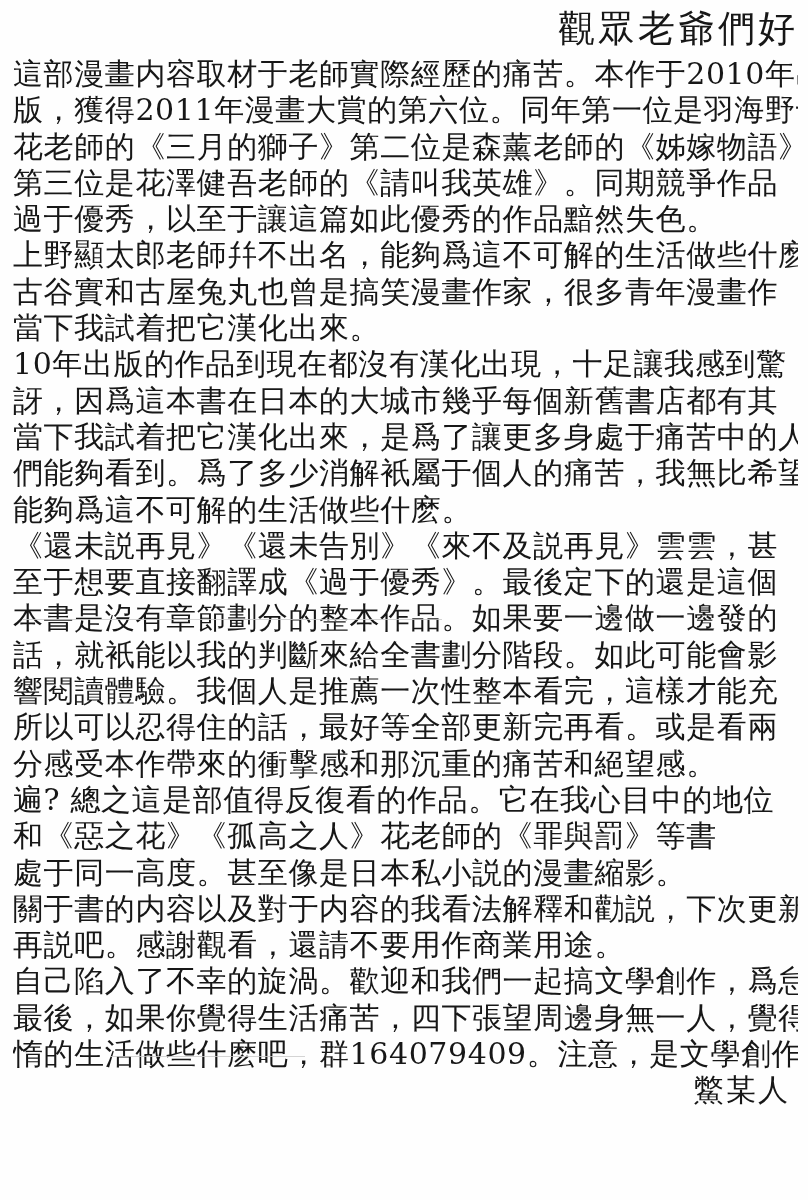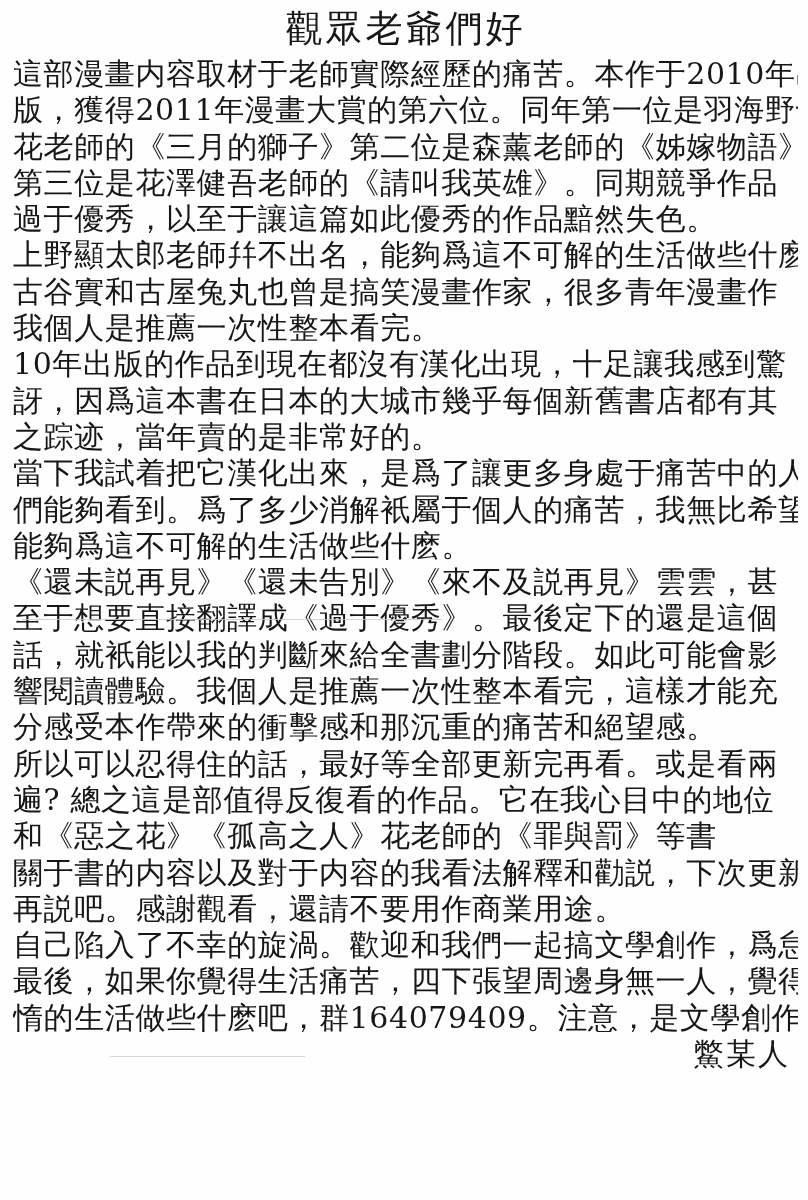--- a/index.html
+++ b/index.html
@@ -17,21 +17,21 @@
   }
   .page {
     position: relative;
     width: 808px;
     height: 1200px;
     background: #fefefe;
     box-sizing: border-box;
     padding: 4px 10px 0 13px;
   }
   .title {
-    text-align: center;
+    text-align: right;
     font-size: 37px;
     font-weight: normal;
     letter-spacing: 3px;
     line-height: 50px;
     height: 50px;
     margin: 0;
     white-space: nowrap;
   }
   .lines {
     margin-top: 2px;
@@ -69,35 +69,36 @@
   <h1 class="title">觀眾老爺們好</h1>
 
   <div class="lines">
       <div class="line">這部漫畫内容取材于老師實際經歷的痛苦。本作于2010年出</div>
       <div class="line">版，獲得2011年漫畫大賞的第六位。同年第一位是羽海野千</div>
       <div class="line">花老師的《三月的獅子》第二位是森薰老師的《姊嫁物語》</div>
       <div class="line">第三位是花澤健吾老師的《請叫我英雄》。同期競爭作品</div>
       <div class="line">過于優秀，以至于讓這篇如此優秀的作品黯然失色。</div>
       <div class="line">上野顯太郎老師幷不出名，能夠爲這不可解的生活做些什麽</div>
       <div class="line">古谷實和古屋兔丸也曾是搞笑漫畫作家，很多青年漫畫作</div>
-      <div class="line">我個人是推薦一次性整本看完。</div>
+      <div class="line">當下我試着把它漢化出來。</div>
       <div class="line">10年出版的作品到現在都沒有漢化出現，十足讓我感到驚</div>
       <div class="line">訝，因爲這本書在日本的大城市幾乎每個新舊書店都有其</div>
-      <div class="line">之踪迹，當年賣的是非常好的。</div>
       <div class="line">當下我試着把它漢化出來，是爲了讓更多身處于痛苦中的人</div>
       <div class="line">們能夠看到。爲了多少消解衹屬于個人的痛苦，我無比希望</div>
       <div class="line">能夠爲這不可解的生活做些什麽。</div>
       <div class="line">《還未説再見》《還未告別》《來不及説再見》雲雲，甚</div>
       <div class="line">至于想要直接翻譯成《過于優秀》。最後定下的還是這個</div>
+      <div class="line">本書是沒有章節劃分的整本作品。如果要一邊做一邊發的</div>
       <div class="line">話，就衹能以我的判斷來給全書劃分階段。如此可能會影</div>
       <div class="line">響閱讀體驗。我個人是推薦一次性整本看完，這樣才能充</div>
+      <div class="line">所以可以忍得住的話，最好等全部更新完再看。或是看兩</div>
       <div class="line">分感受本作帶來的衝擊感和那沉重的痛苦和絕望感。</div>
-      <div class="line">所以可以忍得住的話，最好等全部更新完再看。或是看兩</div>
       <div class="line">遍? 總之這是部值得反復看的作品。它在我心目中的地位</div>
       <div class="line">和《惡之花》《孤高之人》花老師的《罪與罰》等書</div>
+      <div class="line">處于同一高度。甚至像是日本私小説的漫畫縮影。</div>
       <div class="line">關于書的内容以及對于内容的我看法解釋和勸説，下次更新</div>
       <div class="line">再説吧。感謝觀看，還請不要用作商業用途。</div>
       <div class="line">自己陷入了不幸的旋渦。歡迎和我們一起搞文學創作，爲怠</div>
       <div class="line">最後，如果你覺得生活痛苦，四下張望周邊身無一人，覺得</div>
       <div class="line">惰的生活做些什麽吧，群164079409。注意，是文學創作！</div>
     </div>
 
   <div class="signature">鱉某人</div>
 
   <div class="scan-artifact artifact-1"></div>

